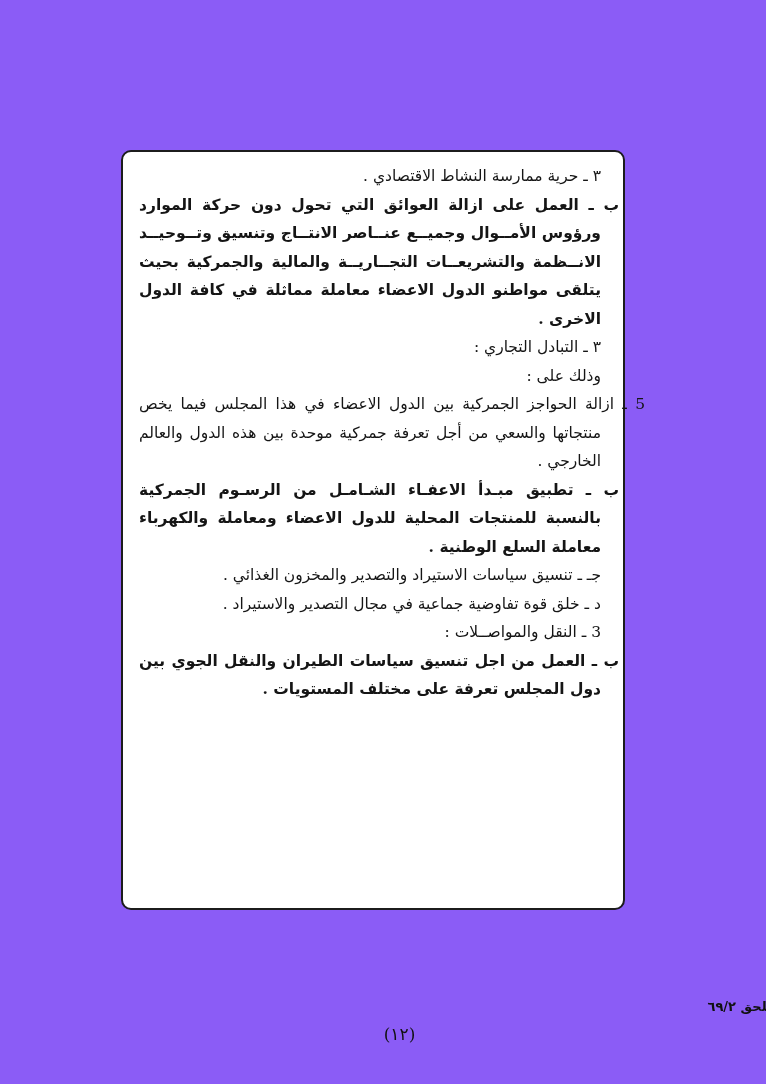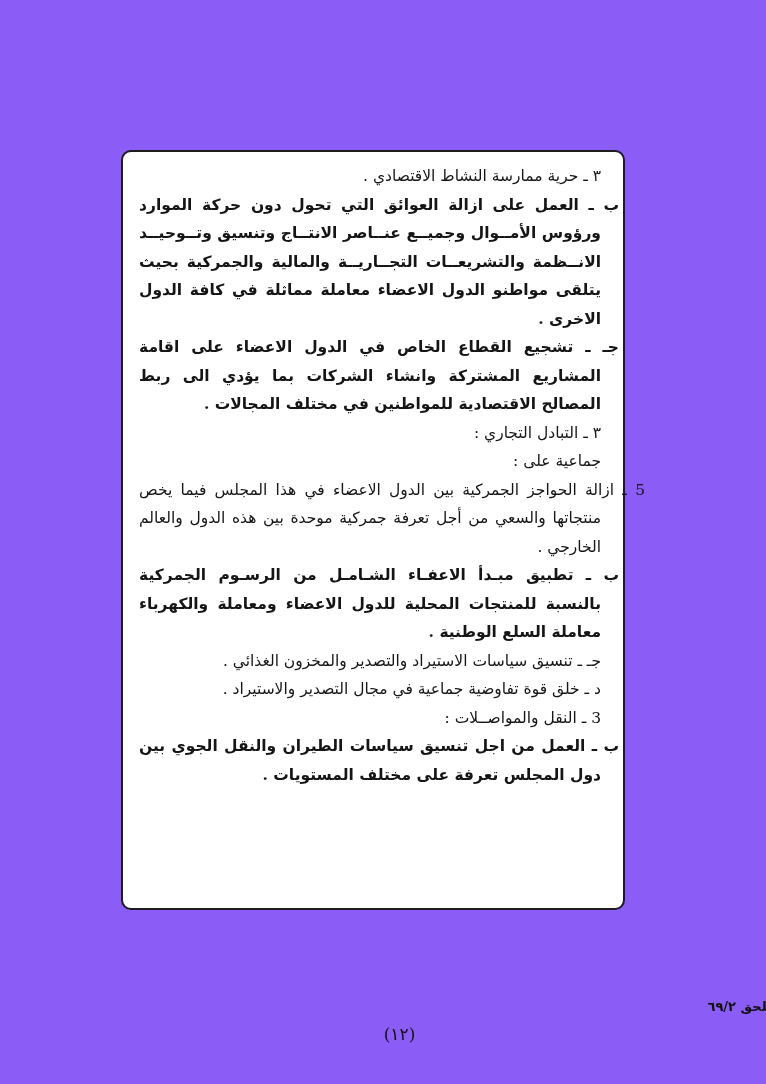--- a/index.html
+++ b/index.html
@@ -81,23 +81,22 @@
 </style>
 </head>
 <body>
 
 <div class="page">
 
   <div class="doc-frame">
     <div class="doc-text" dir="rtl" lang="ar">
       <p class="ind-46">٣ ـ حرية ممارسة النشاط الاقتصادي .</p>
       <p class="hang-18">ب ـ العمل على ازالة العوائق التي تحول دون حركة الموارد ورؤوس الأمــوال وجميــع عنــاصر الانتــاج وتنسيق وتــوحيــد الانــظمة والتشريعــات التجــاريــة والمالية والجمركية بحيث يتلقى مواطنو الدول الاعضاء معاملة مماثلة في كافة الدول الاخرى .</p>
-      <p class="hang-18">جـ ـ تشجيع القطاع الخاص في الدول الاعضاء على اقامة المشاريع المشتركة وانشاء الشركات بما يؤدي الى ربط المصالح الاقتصادية للمواطنين في مختلف المجالات .</p>
       <p class="heading">٣ ـ التبادل التجاري :</p>
-      <p class="ind-56">جماعية على :</p>
+      <p class="ind-56">وذلك على :</p>
       <p class="hang-44">5 ـ ازالة الحواجز الجمركية بين الدول الاعضاء في هذا المجلس فيما يخص منتجاتها والسعي من أجل تعرفة جمركية موحدة بين هذه الدول والعالم الخارجي .</p>
       <p class="hang-18">ب ـ تطبيق مبـدأ الاعفـاء الشـامـل من الرسـوم الجمركية بالنسبة للمنتجات المحلية للدول الاعضاء ومعاملة والكهرباء معاملة السلع الوطنية .</p>
       <p class="ind-30">جـ ـ تنسيق سياسات الاستيراد والتصدير والمخزون الغذائي .</p>
       <p class="ind-44">د ـ خلق قوة تفاوضية جماعية في مجال التصدير والاستيراد .</p>
       <p class="heading">3 ـ النقل والمواصــلات :</p>
       <p class="hang-18">ب ـ العمل من اجل تنسيق سياسات الطيران والنقل الجوي بين دول المجلس تعرفة على مختلف المستويات .</p>
     </div>
   </div>
 
   <div class="footer-appendix" dir="rtl" lang="ar">الملحق ٦٩/٢</div>

